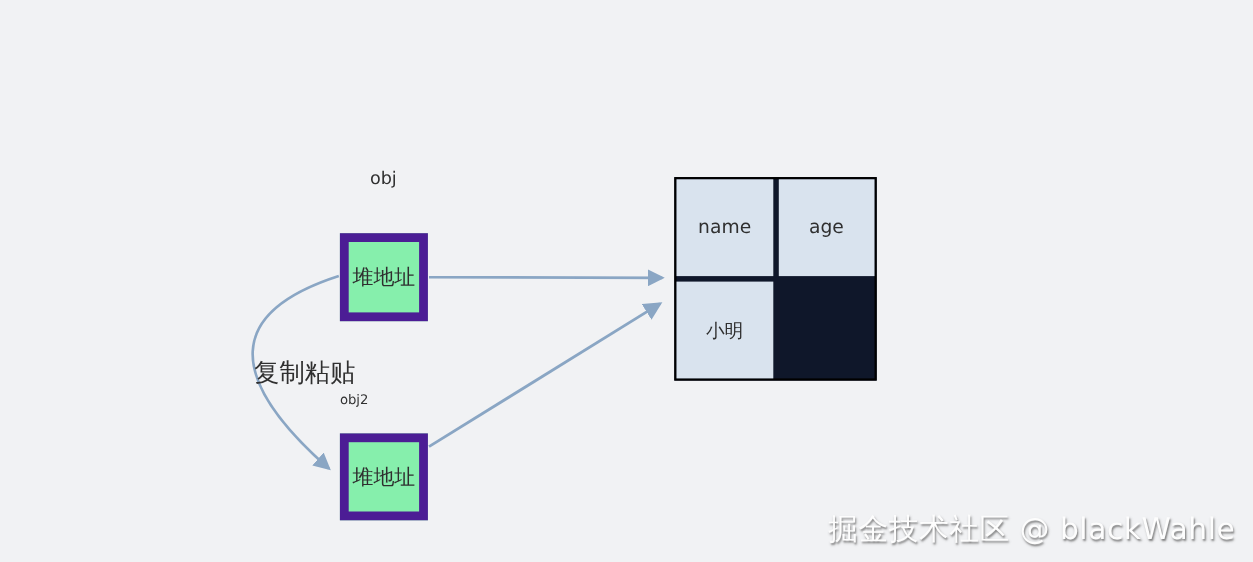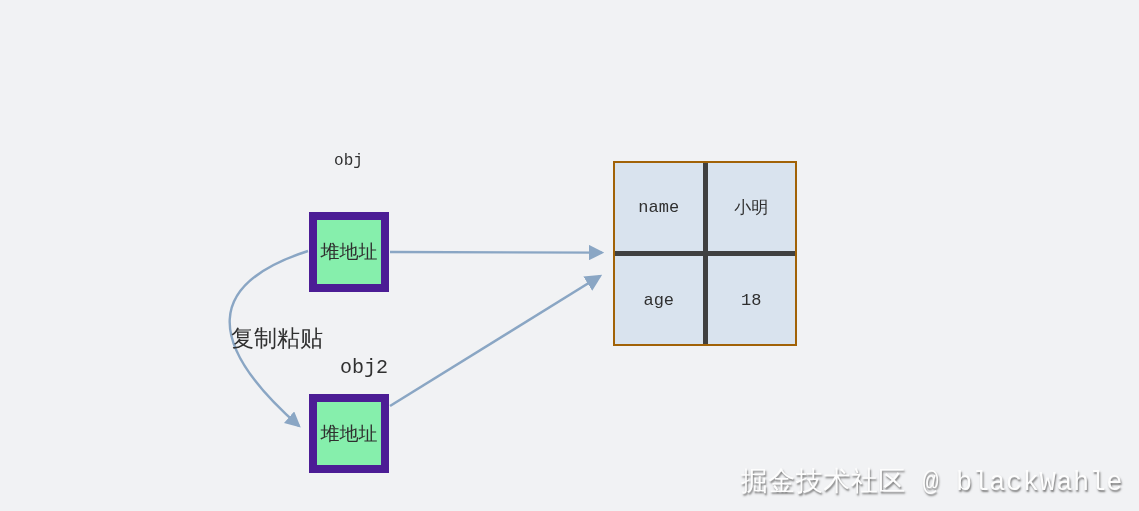--- a/index.html
+++ b/index.html
@@ -11,21 +11,20 @@
     height: 511px;
     background: #f1f2f4;
     overflow: hidden;
     position: relative;
     font-family: "DejaVu Sans", "Liberation Sans", sans-serif;
     color: #333;
   }
   .canvas {
     position: absolute;
     inset: 0;
-    font-family: Liberation Mono, monospace;
   }
   .arrows {
     position: absolute;
     left: 0;
     top: 0;
     width: 1139px;
     height: 511px;
     pointer-events: none;
   }
   .lbl {
@@ -37,22 +36,22 @@
     left: 309px;
     top: 152px;
     width: 79px;
     text-align: center;
     font-size: 16px;
   }
   .obj2-label {
     left: 309px;
     top: 356px;
     width: 79px;
-    text-align: right;
-    font-size: 20px;
+    text-align: left;
+    font-size: 12px;
   }
   .copy-label {
     left: 231px;
     top: 323px;
     font-size: 23px;
   }
   .box {
     position: absolute;
     box-sizing: border-box;
     background: #86efac;
@@ -75,22 +74,22 @@
     width: 80px;
     height: 79px;
   }
   .heap-table {
     position: absolute;
     left: 613px;
     top: 161px;
     width: 184px;
     height: 185px;
     box-sizing: border-box;
-    background: #404040;
-    border: 2px solid #a16207;
+    background: #0f172a;
+    border: 2px solid #000000;
     display: grid;
     grid-template-columns: 1fr 1fr;
     grid-template-rows: 1fr 1fr;
     gap: 5px;
   }
   .heap-cell {
     background: #d9e3ee;
     display: flex;
     align-items: center;
     justify-content: center;
@@ -133,20 +132,19 @@
   <div class="lbl copy-label">复制粘贴</div>
 
   <div class="lbl obj2-label">obj2</div>
 
   <div class="box obj2-box">
     <span>堆地址</span>
   </div>
 
   <div class="heap-table">
     <div class="heap-cell">name</div>
+    <div class="heap-cell">age</div>
     <div class="heap-cell">小明</div>
-    <div class="heap-cell">age</div>
-    <div class="heap-cell">18</div>
   </div>
 
   <div class="watermark">掘金技术社区 @ blackWahle</div>
 
 </div>
 
 </body></html>

